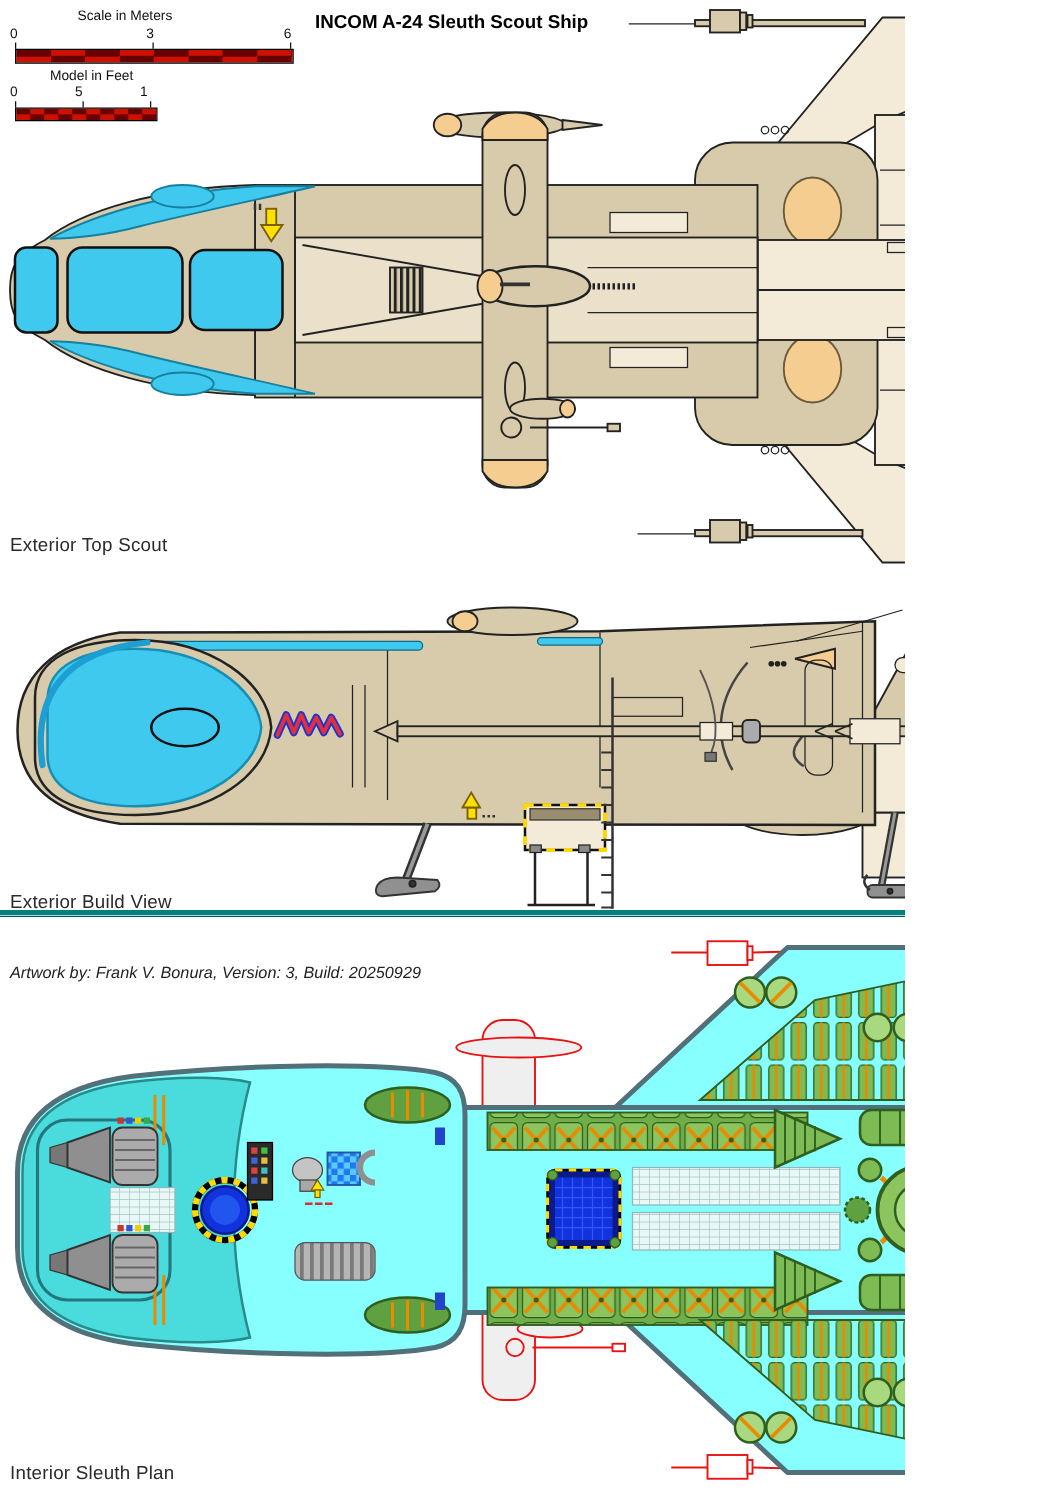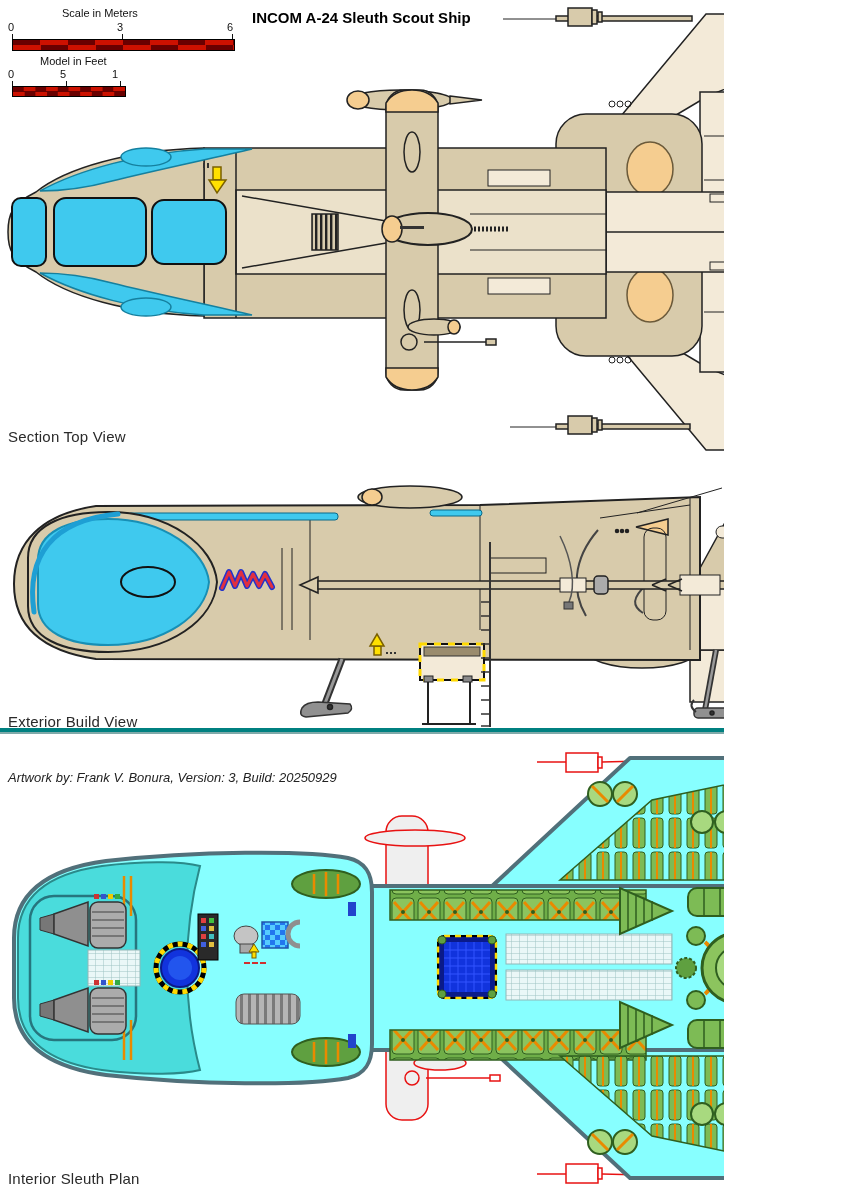--- a/index.html
+++ b/index.html
@@ -460,18 +460,18 @@
   <span class="tick-num" style="left:112px;top:68px">1</span>
   <div class="tick-mark" style="left:12px;top:81px"></div>
   <div class="tick-mark" style="left:66px;top:81px"></div>
   <div class="tick-mark" style="left:120px;top:81px"></div>
   <div id="feet-bar" class="scalebar"></div>
 
   <div id="title" class="abs">
     <div>INCOM A-24 Sleuth Scout Ship</div>
   </div>
 
-  <div class="abs lbl" style="left:8px;top:428px">Section Top View</div>
+  <div class="abs lbl" style="left:8px;top:428px">Exterior Top Scout</div>
   <div class="abs lbl" style="left:8px;top:713px">Exterior Build View</div>
   <div id="credit" class="abs">Artwork by: Frank V. Bonura, Version: 3, Build: 20250929</div>
   <div class="abs lbl" style="left:8px;top:1170px">Interior Sleuth Plan</div>
 
 </div>
 
 </body></html>

